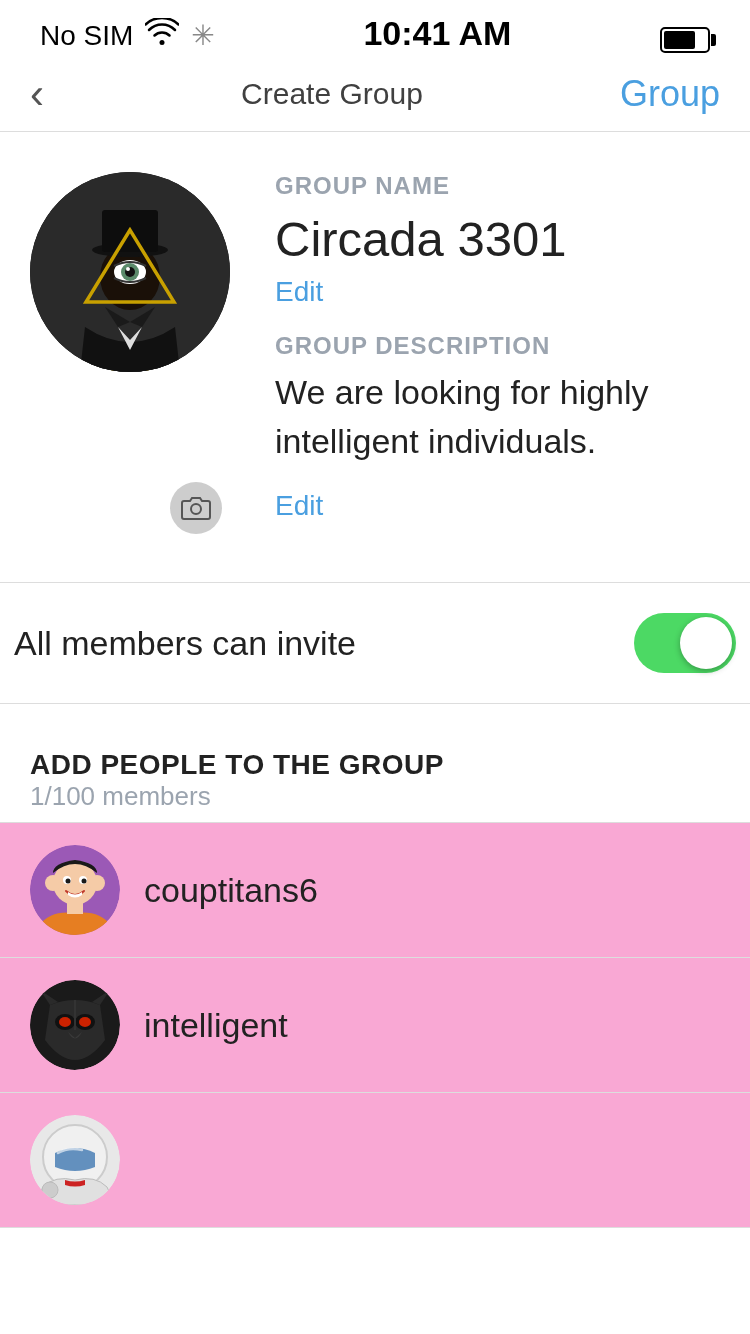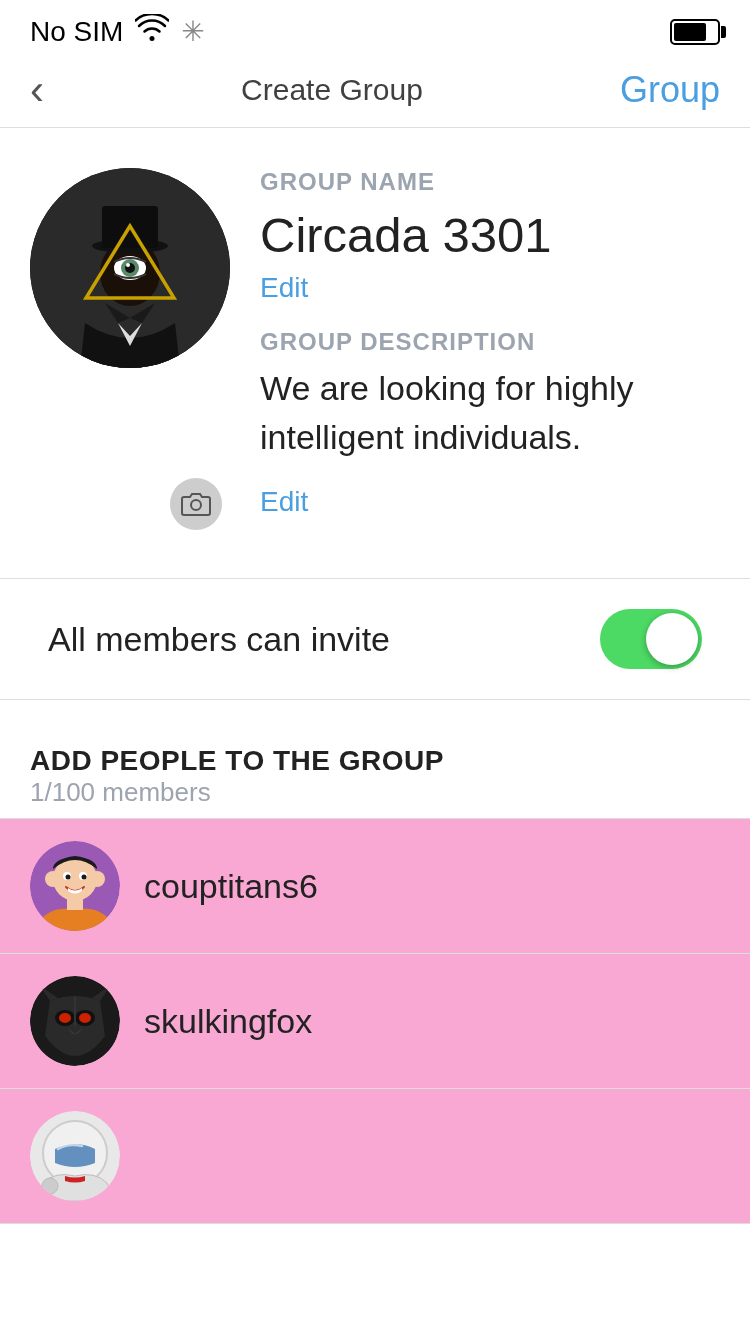--- a/index.html
+++ b/index.html
@@ -10,22 +10,22 @@
       min-height: 1334px;
       font-family: -apple-system, 'Helvetica Neue', Arial, sans-serif;
       background: #fff;
       overflow-x: hidden;
     }
 
     
     .status-bar {
       display: flex;
       justify-content: space-between;
-      align-items: center;
-      padding: 14px 30px 10px;
+      align-items: flex-end;
+      padding: 14px 40px 10px;
       background: #fff;
     }
     .status-left {
       font-size: 28px;
       font-weight: 500;
       color: #000;
       display: flex;
       align-items: center;
       gap: 12px;
     }
@@ -102,21 +102,21 @@
       font-size: 36px;
       color: #4A9FE0;
       font-weight: 400;
       cursor: pointer;
     }
 
     
     .group-info {
       display: flex;
       padding: 40px 30px 40px;
-      gap: 30px;
+      gap: 45px;
       border-bottom: 1px solid #ddd;
     }
     .avatar-container {
       position: relative;
       flex-shrink: 0;
     }
     .group-avatar {
       width: 200px;
       height: 200px;
       border-radius: 50%;
@@ -176,21 +176,21 @@
       color: #222;
       line-height: 1.45;
       margin-bottom: 20px;
     }
 
     
     .toggle-row {
       display: flex;
       justify-content: space-between;
       align-items: center;
-      padding: 30px 48px;
+      padding: 30px 14px;
       border-bottom: 1px solid #ddd;
     }
     .toggle-label {
       font-size: 34px;
       color: #222;
     }
     .toggle-switch {
       width: 102px;
       height: 60px;
       background: #4CD964;
@@ -260,20 +260,21 @@
       
       <svg width="34" height="28" viewBox="0 0 34 28" fill="none">
         <path d="M17 22a2.5 2.5 0 1 1 0 5 2.5 2.5 0 0 1 0-5z" fill="#000"></path>
         <path d="M9.5 17.5C11.5 15.5 14.1 14.5 17 14.5s5.5 1 7.5 3" stroke="#000" stroke-width="2.5" stroke-linecap="round" fill="none"></path>
         <path d="M4 12C7.5 8.5 12 6.5 17 6.5s9.5 2 13 5.5" stroke="#000" stroke-width="2.5" stroke-linecap="round" fill="none"></path>
         <path d="M0.5 6.5C5 2 10.7 0 17 0s12 2 16.5 6.5" stroke="#000" stroke-width="2.5" stroke-linecap="round" fill="none"></path>
       </svg>
     </span>
     <span class="loading-dots">✳</span>
   </div>
+  <div class="status-time">10:41 AM</div>
   <div class="status-right">
     <div class="battery">
       <div class="battery-fill"></div>
     </div>
   </div>
 </div>
 
 <div class="nav-bar">
   <span class="nav-back">‹</span>
   <span class="nav-title">Create Group</span>
@@ -414,21 +415,21 @@
 
         <ellipse cx="35" cy="42" rx="6" ry="5" fill="#cc2200"></ellipse>
         <ellipse cx="55" cy="42" rx="6" ry="5" fill="#cc2200"></ellipse>
 
         <path d="M45 20 L45 50" stroke="#333" stroke-width="2"></path>
 
         <path d="M20 25 L10 10 L28 22Z" fill="#2a2a2a"></path>
         <path d="M70 25 L80 10 L62 22Z" fill="#2a2a2a"></path>
       </svg>
     </div>
-    <span class="member-name">skulkingfox</span>
+    <span class="member-name">intelligent</span>
   </div>
 
   <div class="member-item">
     <div class="member-avatar">
       <svg width="90" height="90" viewBox="0 0 90 90" xmlns="http://www.w3.org/2000/svg">
         <circle cx="45" cy="45" r="45" fill="#e8e8e8"></circle>
 
         <circle cx="45" cy="42" r="32" fill="#f0f0f0" stroke="#ccc" stroke-width="2"></circle>
 
         <path d="M25 38 Q45 28 65 38 L65 52 Q45 60 25 52Z" fill="#4a7fb5" opacity="0.85"></path>

